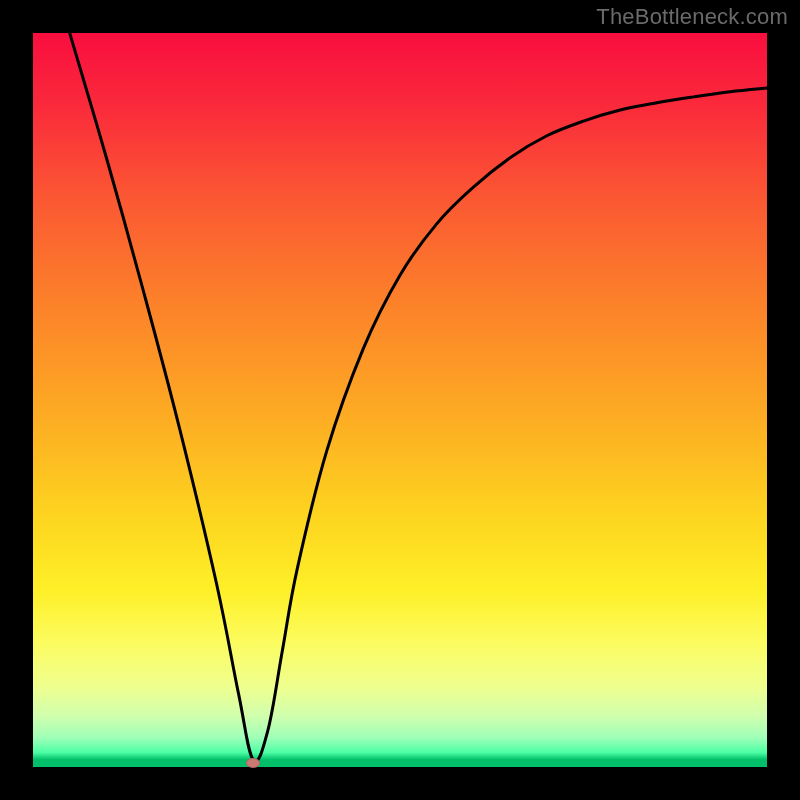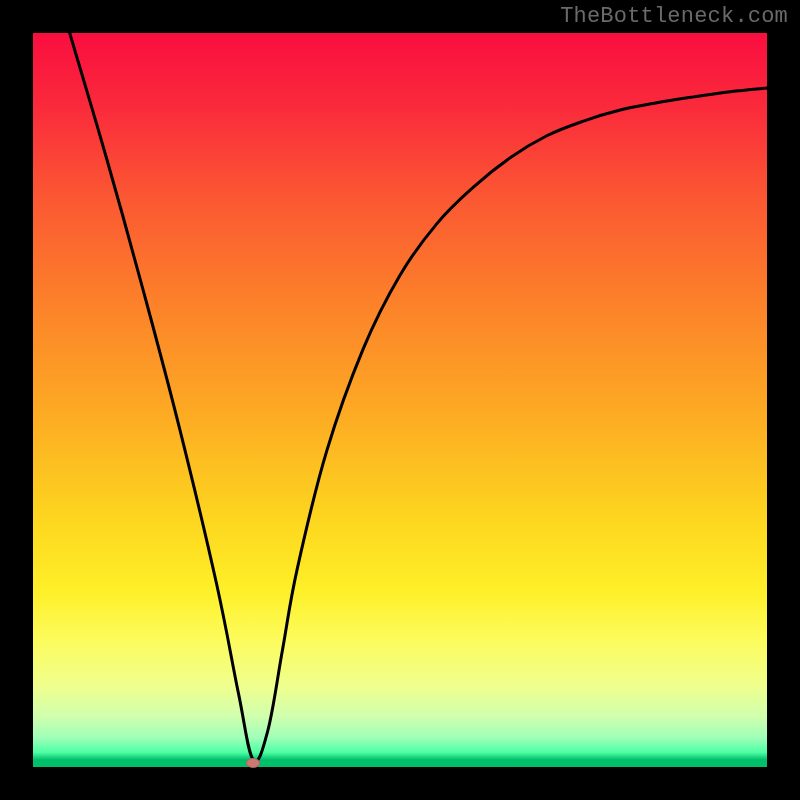--- a/index.html
+++ b/index.html
@@ -43,21 +43,20 @@
     );
   }
   .watermark {
     position: absolute;
     top: 4px;
     right: 12px;
     font-size: 22px;
     font-weight: 500;
     color: #6a6a6a;
     letter-spacing: 0.2px;
-    font-family: Liberation Mono, monospace;
   }
   svg.curve {
     position: absolute;
     left: 0;
     top: 0;
     width: 734px;
     height: 734px;
     overflow: visible;
   }
   .marker {

